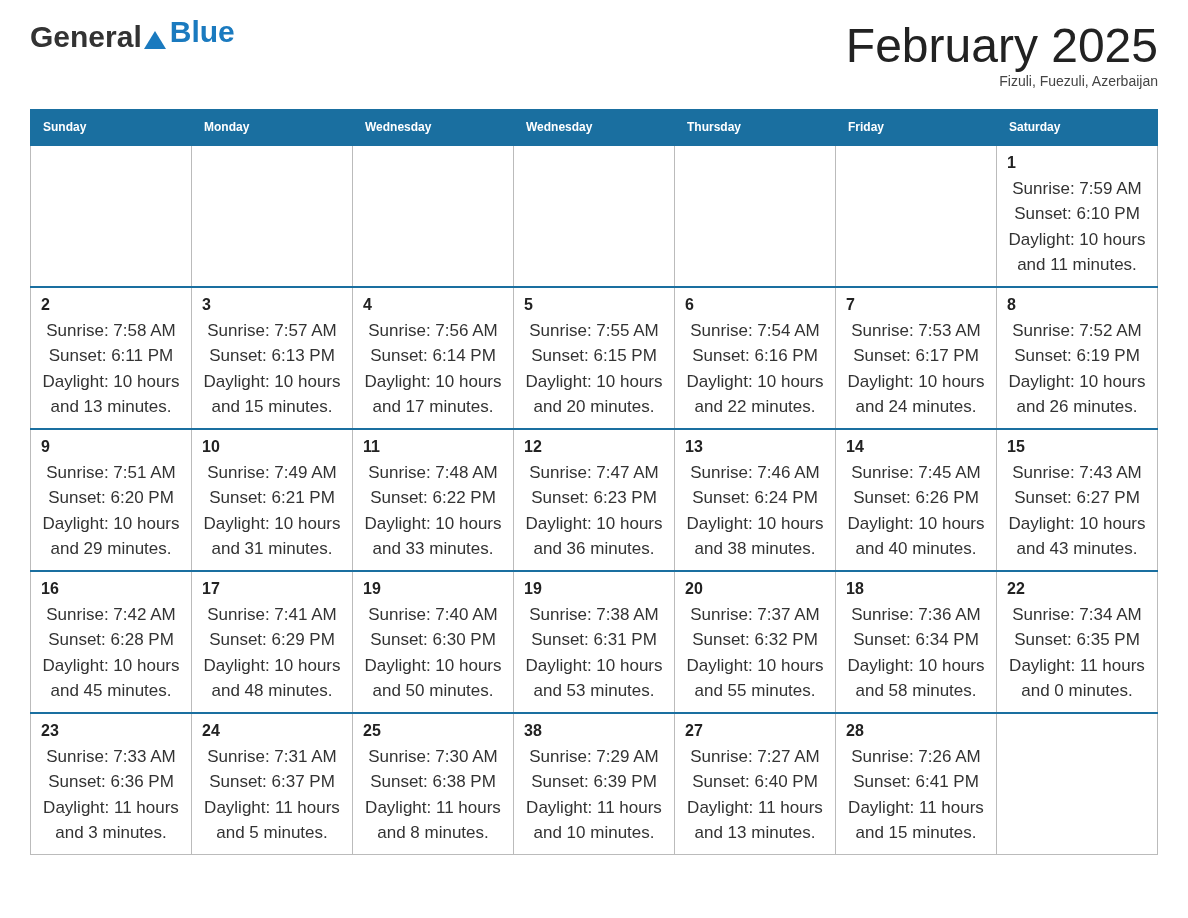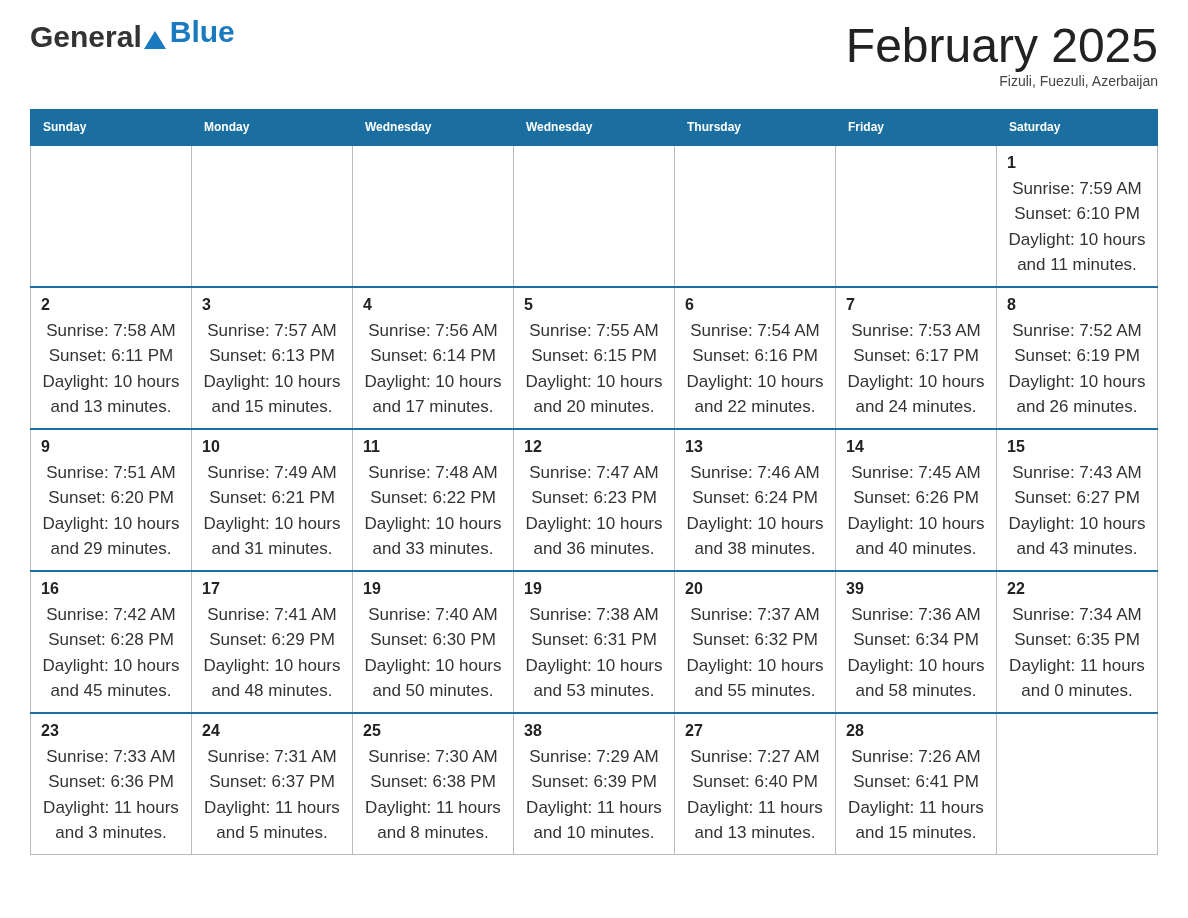--- a/index.html
+++ b/index.html
@@ -235,21 +235,21 @@
         </td>
         <td>
           <div class="day-number">19</div>
           <div class="day-info">Sunrise: 7:38 AM<br>Sunset: 6:31 PM<br>Daylight: 10 hours and 53 minutes.</div>
         </td>
         <td>
           <div class="day-number">20</div>
           <div class="day-info">Sunrise: 7:37 AM<br>Sunset: 6:32 PM<br>Daylight: 10 hours and 55 minutes.</div>
         </td>
         <td>
-          <div class="day-number">39</div>
+          <div class="day-number">18</div>
           <div class="day-info">Sunrise: 7:36 AM<br>Sunset: 6:34 PM<br>Daylight: 10 hours and 58 minutes.</div>
         </td>
         <td>
           <div class="day-number">22</div>
           <div class="day-info">Sunrise: 7:34 AM<br>Sunset: 6:35 PM<br>Daylight: 11 hours and 0 minutes.</div>
         </td>
       </tr>
       <tr class="week-row">
         <td>
           <div class="day-number">23</div>

